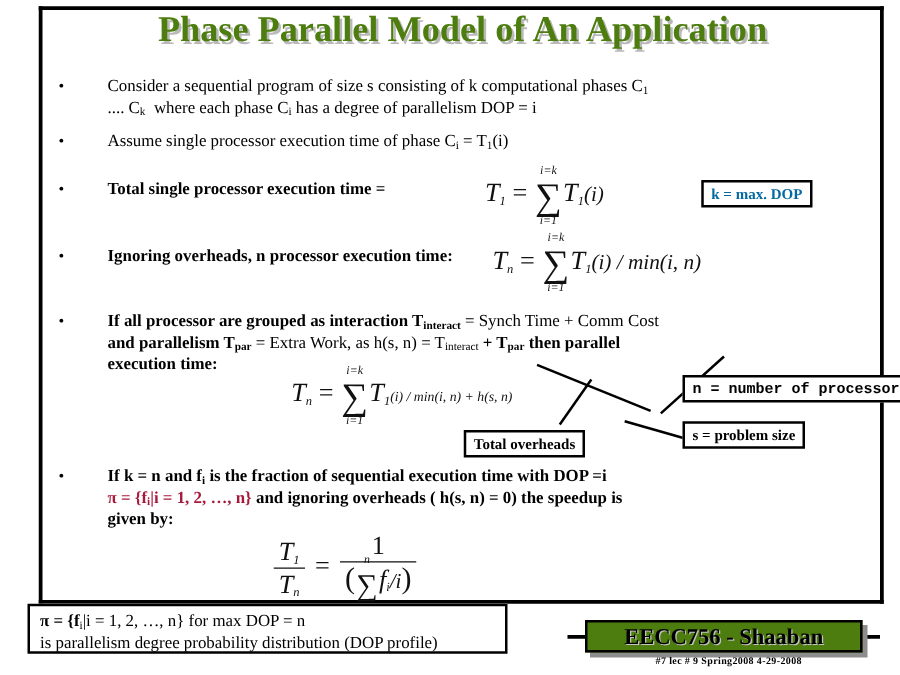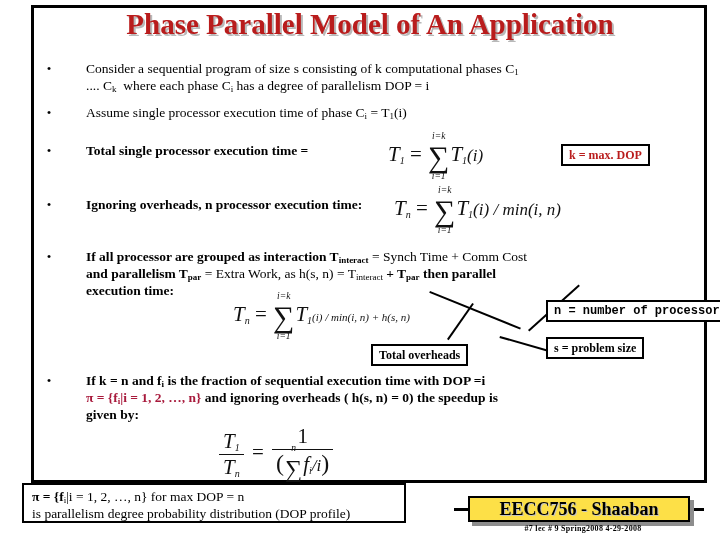--- a/index.html
+++ b/index.html
@@ -45,21 +45,21 @@
     width: 660px;
     height: 36px;
     text-align: center;
   }
   #title {
     display: inline-block;
     font-size: 29px;
     font-weight: bold;
     line-height: 34px;
     letter-spacing: 0px;
-    color: #b91c1c;
+    color: #4d7c0f;
     text-shadow: 2px 2px 0 #b9b9b9;
     white-space: nowrap;
   }
 
   
   .bul {
     position: absolute;
     font-size: 13.5px;
     line-height: 17px;
   }
@@ -177,21 +177,21 @@
     height: 26px;
     background: #8d8d8d;
   }
   #footer-box {
     position: absolute;
     left: 468px;
     top: 496px;
     width: 222px;
     height: 26px;
     border: 2px solid #000;
-    background: #fde047;
+    background: #4d7c0f;
     box-sizing: border-box;
     text-align: center;
     font-size: 18px;
     font-weight: bold;
     line-height: 22px;
     text-shadow: 1px 1px 0 #c4c4c4;
   }
   #footer-sub {
     position: absolute;
     left: 468px;
@@ -241,21 +241,21 @@
 
   <div class="math" style="left:388px; top:142px; font-size:21px;">
     <span>T</span><span class="msub">1</span>
     <span style="font-style:normal;">=</span>
     <span class="sum">∑
       <span class="lim top">i=k</span>
       <span class="lim bot">i=1</span>
     </span><span>T</span><span class="msub">1</span><span style="font-size:17px;">(i)</span>
   </div>
 
-  <div class="cbox" style="left:561px; top:144px; color:#b91c1c;">k = max. DOP</div>
+  <div class="cbox" style="left:561px; top:144px; color:#0369a1;">k = max. DOP</div>
 
   <div class="bul" style="left:42px; top:196px; width:350px;">
     <span class="dot">•</span>
     <span class="btxt bold">Ignoring overheads, n processor execution time:</span>
   </div>
 
   <div class="math" style="left:394px; top:196px; font-size:21px;">
     <span>T</span><span class="msub">n</span>
     <span style="font-style:normal;">=</span>
     <span class="sum">∑

